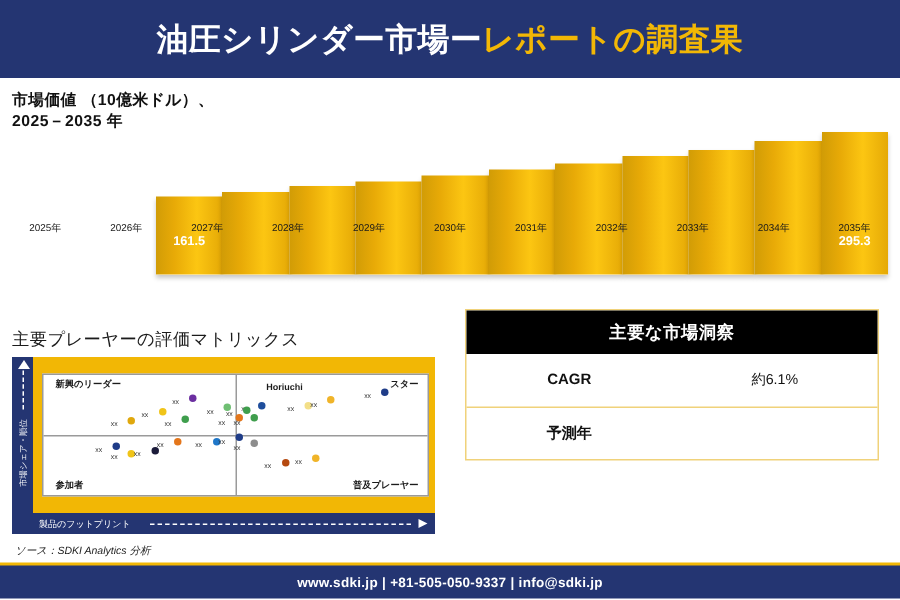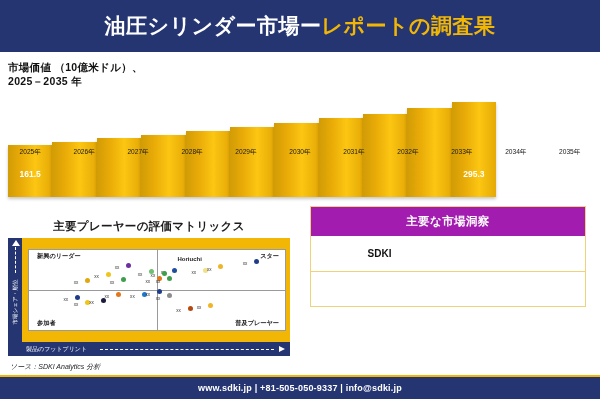--- a/index.html
+++ b/index.html
@@ -25,22 +25,22 @@
   
   .chart-block { position: relative; height: 147px; padding: 6px 8px 0 8px; }
   .chart-subtitle {
     font-size: 10.5px; color: #111; font-weight: bold; line-height: 14px;
     letter-spacing: .3px;
   }
   .chart-area {
     position: absolute; left: 8px; right: 8px; top: 44px; height: 103px;
   }
   .bars {
-    position: absolute; left: 0; right: 0; bottom: 4px; height: 103px;
-    display: flex; align-items: flex-end; justify-content: flex-start;
+    position: absolute; left: 0; right: 0; bottom: 18px; height: 103px;
+    display: flex; align-items: flex-end; justify-content: flex-end;
   }
   .bar-col { position: relative; width: 7.6%; height: 100%; display: flex; align-items: flex-end; }
   .bar {
     position: relative; width: 100%;
     background: linear-gradient(to right, #d19c06 0%, #e8aa07 28%, #fcc612 62%, #e5a906 100%);
     box-shadow: 0 2px 3px rgba(0,0,0,.22);
   }
   .bar-value {
     position: absolute; left: 0; right: 0; bottom: 18px;
     text-align: center; color: #ffffff; font-size: 8.5px; font-weight: bold;
@@ -51,21 +51,21 @@
     display: flex; justify-content: space-between;
   }
   .xlabel { width: 7.6%; text-align: center; font-size: 6.6px; color: #1a1a1a; white-space: nowrap; }
 
   
   .lower { position: absolute; top: 202px; left: 0; width: 600px; height: 163px; display: flex; }
   .lower-left { width: 298px; position: relative; padding: 2px 8px 0 8px; }
   .lower-right { width: 302px; position: relative; padding: 4px 14px 0 12px; }
 
   .matrix-title {
-    text-align: center; font-size: 11.5px; font-weight: bold; color: #1b1b1b;
+    text-align: left; font-size: 11.5px; font-weight: normal; color: #1b1b1b;
     letter-spacing: .3px; padding: 15px 0 4px 0;
   }
   .matrix-wrap { position: relative; width: 282px; height: 118px; }
   .matrix-outer {
     position: absolute; left: 14px; top: 0; width: 268px; height: 104px;
     background: #f2b705; padding: 11px 4px 11px 6px;
   }
   .matrix-inner {
     position: relative; width: 100%; height: 100%;
     background: #ffffff; border: 1px solid #9a9a9a;
@@ -114,21 +114,21 @@
   .source-note {
     position: absolute; left: 2px; top: 124px; font-size: 7px; color: #1b1b1b;
     font-style: italic; white-space: nowrap;
   }
 
   
   .insights {
     width: 276px; border: 1px solid #f0d27a; background: #ffffff;
   }
   .insights-head {
-    background: #a21caf; color: #ffffff; text-align: center;
+    background: #000000; color: #ffffff; text-align: center;
     font-size: 11.5px; font-weight: bold; padding: 7px 0 7px 0; letter-spacing: .4px;
   }
   .ins-row {
     display: flex; align-items: center; height: 35px;
     border-top: 1px solid #f0d27a;
   }
   .ins-row:first-of-type { border-top: none; }
   .ins-key { width: 50%; text-align: center; font-size: 10px; font-weight: bold; color: #111; }
   .ins-val { width: 50%; text-align: center; font-size: 9.5px; color: #111; }
 
@@ -287,23 +287,25 @@
 
         <div class="source-note">ソース：SDKI Analytics 分析</div>
       </div>
     </div>
 
     <div class="lower-right">
       <div class="insights">
         <div class="insights-head">主要な市場洞察</div>
         <div id="insights-rows">
             <div class="ins-row">
-              <div class="ins-key">SDKI</div>
+              <div class="ins-key">CAGR</div>
+              <div class="ins-val">約6.1%</div>
             </div>
             <div class="ins-row">
+              <div class="ins-key">予測年</div>
             </div>
           </div>
       </div>
     </div>
   </div>
 
   <div class="footer-accent"></div>
   <div class="footer">
     <div class="footer-text">www.sdki.jp | +81-505-050-9337 | info@sdki.jp</div>
   </div>

